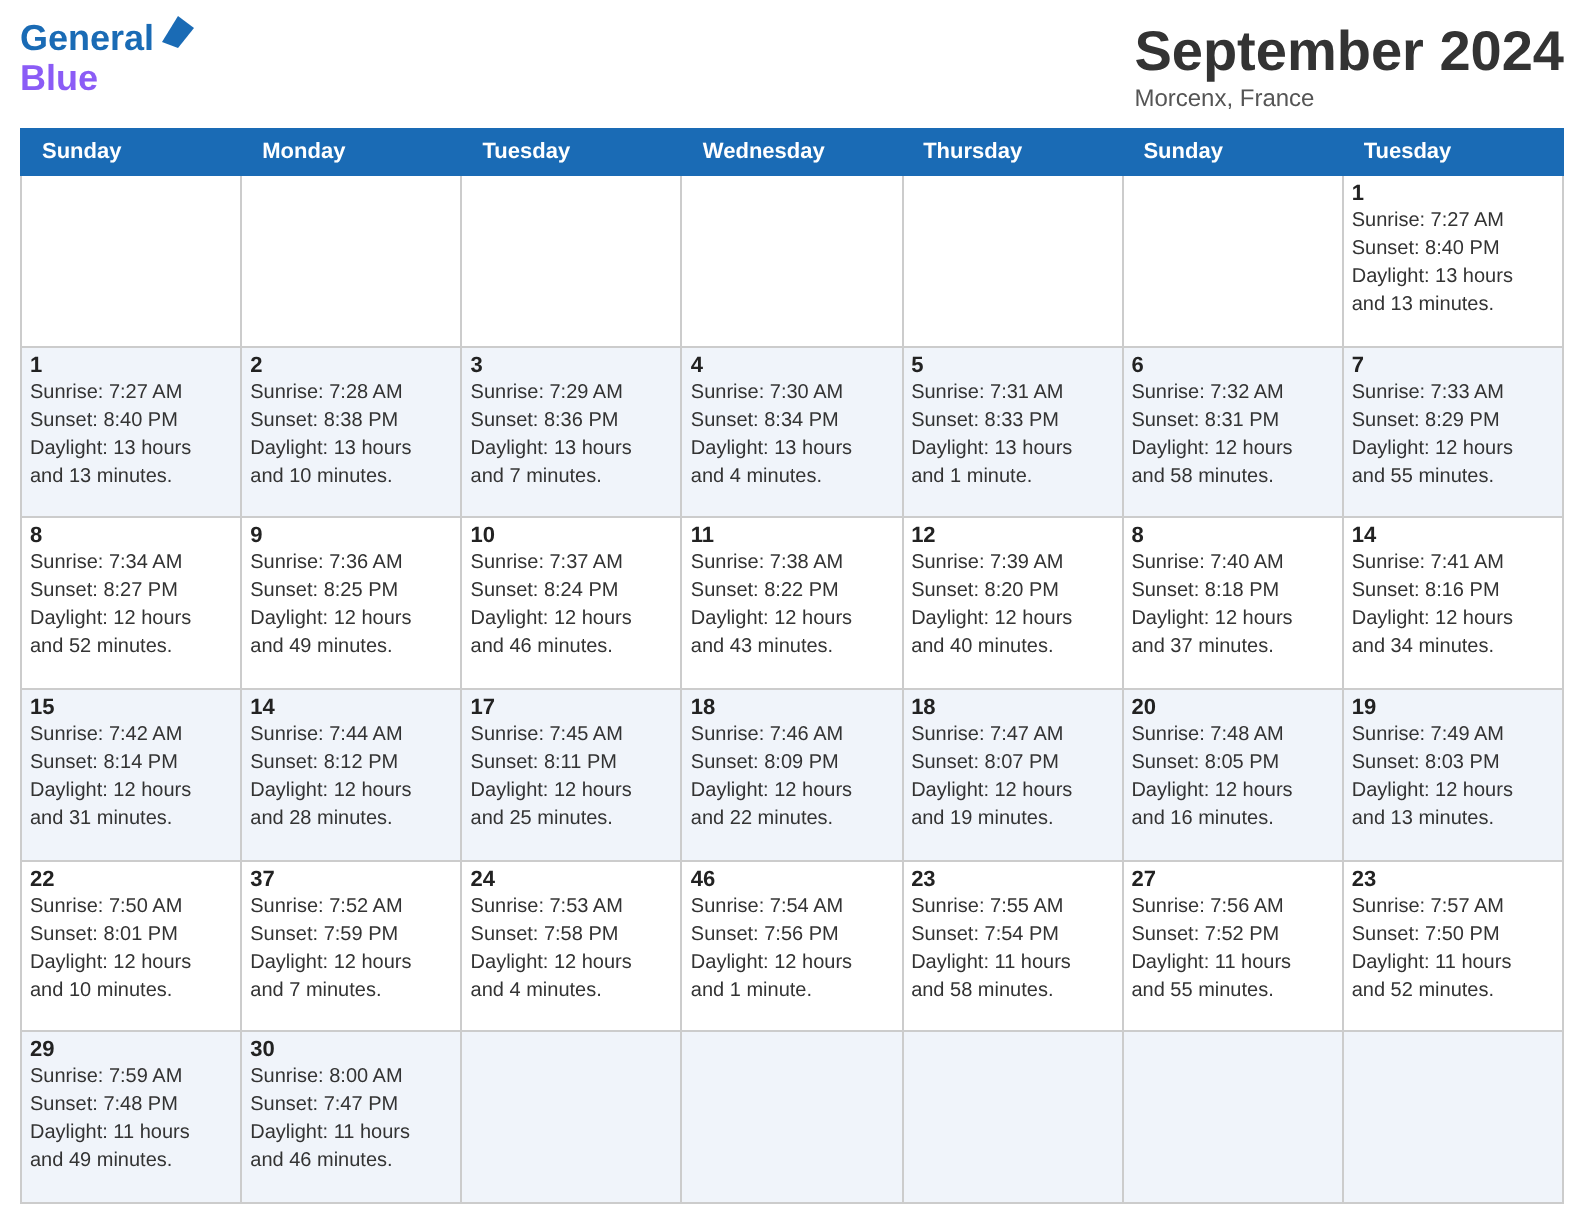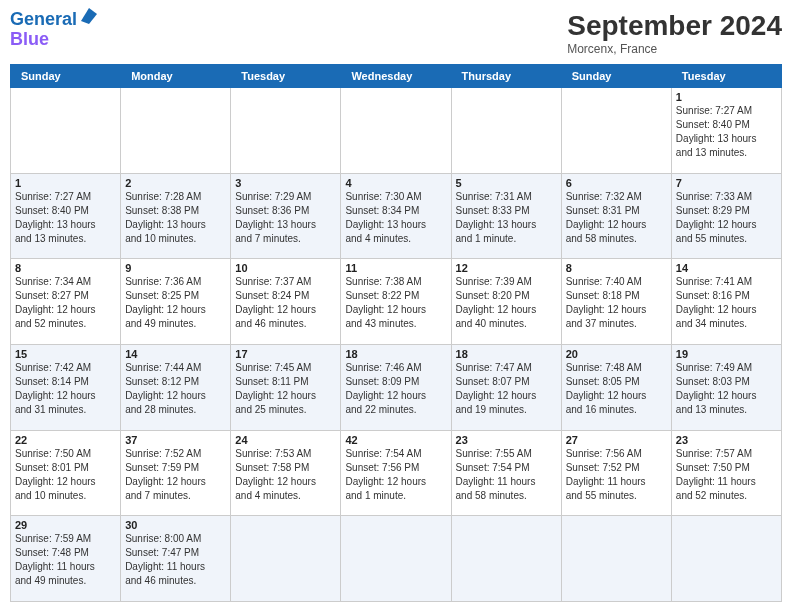--- a/index.html
+++ b/index.html
@@ -246,21 +246,21 @@
           </td>
           <td>
             <span class="day-num">37</span>
             <div class="day-info">Sunrise: 7:52 AM<br>Sunset: 7:59 PM<br>Daylight: 12 hours<br>and 7 minutes.</div>
           </td>
           <td>
             <span class="day-num">24</span>
             <div class="day-info">Sunrise: 7:53 AM<br>Sunset: 7:58 PM<br>Daylight: 12 hours<br>and 4 minutes.</div>
           </td>
           <td>
-            <span class="day-num">42</span>
+            <span class="day-num">46</span>
             <div class="day-info">Sunrise: 7:54 AM<br>Sunset: 7:56 PM<br>Daylight: 12 hours<br>and 1 minute.</div>
           </td>
           <td>
             <span class="day-num">23</span>
             <div class="day-info">Sunrise: 7:55 AM<br>Sunset: 7:54 PM<br>Daylight: 11 hours<br>and 58 minutes.</div>
           </td>
           <td>
             <span class="day-num">27</span>
             <div class="day-info">Sunrise: 7:56 AM<br>Sunset: 7:52 PM<br>Daylight: 11 hours<br>and 55 minutes.</div>
           </td>

